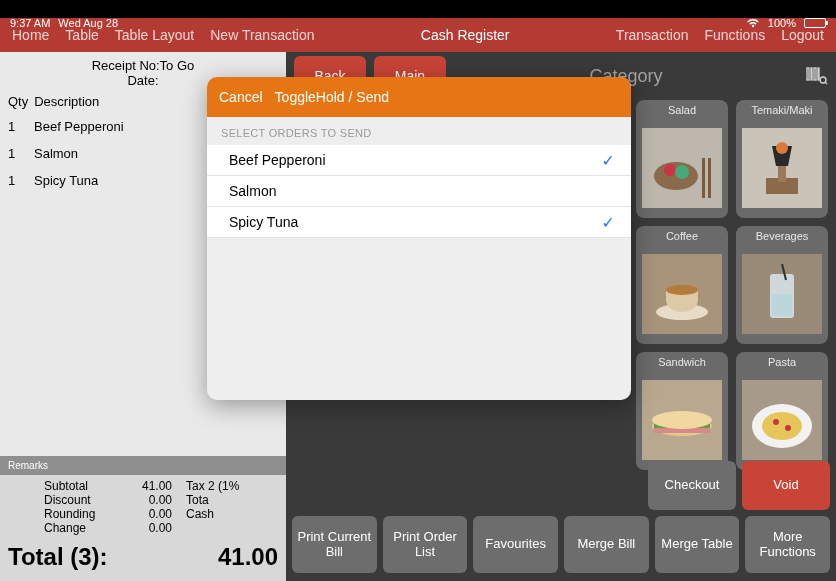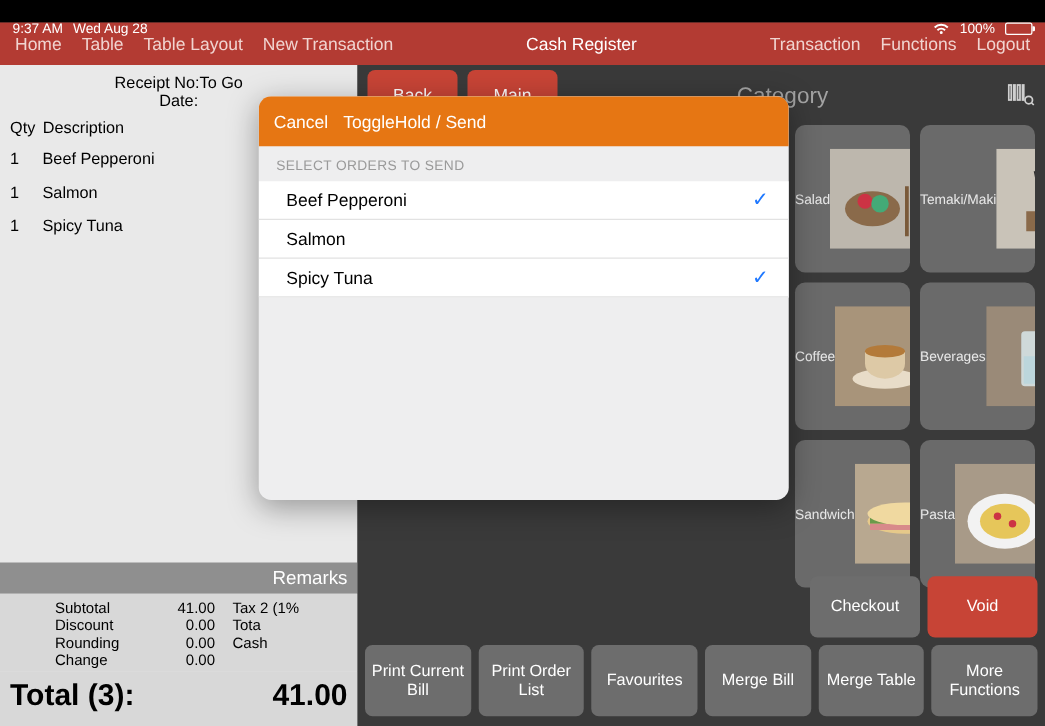--- a/index.html
+++ b/index.html
@@ -23,40 +23,40 @@
   .main { display:flex; height: calc(581px - 18px - 34px); }
 
   
   .receipt { width: 286px; background:#e9e9e9; color:#000; font-size:13px; display:flex; flex-direction:column; }
   .receipt .hdr { padding:6px 8px; }
   .receipt .hdr-row { display:flex; justify-content:center; }
   .receipt .cols { display:flex; gap:6px; padding:0 8px 4px 8px; }
   .receipt .items { padding:0 8px; flex:1; }
   .receipt .items .row { display:flex; gap:12px; padding:6px 0; }
   .receipt .items .row .qty { width:14px; }
-  .remarks-bar { background:#8f8f8f; color:#fff; padding:4px 8px; font-size:15px;text-align:right; }
+  .remarks-bar { background:#8f8f8f; color:#fff; padding:4px 8px; font-size:10px; }
   .receipt .totals { background:#d8d8d8; font-size:12px; padding:4px 8px 2px 8px; }
   .receipt .totals .trow { display:flex;margin-left:36px; }
   .receipt .totals .trow span:nth-child(1){ width:70px; }
   .receipt .totals .trow span:nth-child(2){ width:58px; text-align:right; }
   .receipt .totals .trow span:nth-child(3){ flex:1; padding-left:14px; }
   .receipt .grand { background:#d8d8d8; display:flex; justify-content:space-between; padding:6px 8px 10px 8px; font-size:24px; font-weight:600; }
 
   
   .rhs { flex:1; background:#3a3a3a; position:relative; }
 
   
   .rhs-top { height:48px; display:flex; align-items:center; padding:6px 8px; gap:8px; }
   .btn-red { background:#c74436; color:#fff; border-radius:6px; width:72px; height:40px; display:flex; align-items:center; justify-content:center; font-size:14px; }
   .rhs-top .cat-title { flex:1; text-align:center; color:#a3a3a3; font-size:18px; }
   .barcode-icon { color:#cfcfcf; }
 
   
   .cat-grid { position:absolute; top:48px; right:8px; display:grid; grid-template-columns: 92px 92px; grid-auto-rows:118px; gap:8px; }
-  .cat-tile { background:#6a6a6a; border-radius:8px; overflow:hidden; display:flex; flex-direction:row; align-items:center; }
+  .cat-tile { background:#6a6a6a; border-radius:8px; overflow:hidden; display:flex; flex-direction:column; align-items:center; }
   .cat-tile .lbl { color:#e8e8e8; font-size:11px; padding:4px 0 2px 0; }
   .cat-tile .img { flex:1; width:100%; display:flex; align-items:center; justify-content:center; }
 
   
   .bottom { position:absolute; bottom:0; left:0; right:0; height:126px; padding:6px 6px 8px 6px; display:flex; flex-direction:column; gap:6px; }
   .bottom .row1 { display:flex; gap:6px; height:50px; justify-content:flex-end; }
   .bottom .row2 { display:flex; gap:6px; height:58px; }
   .btn-grey, .btn-void { border-radius:6px; color:#fff; display:flex; align-items:center; justify-content:center; font-size:13px; text-align:center; line-height:1.15; padding:4px; }
   .btn-grey { background:#6d6d6d; }
   .btn-void { background:#c74436; }

